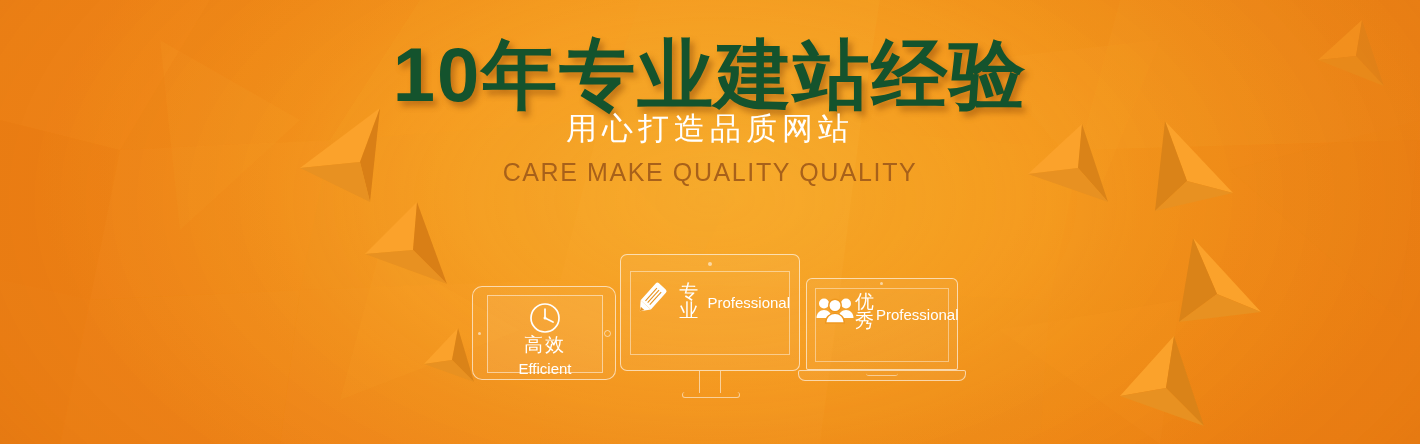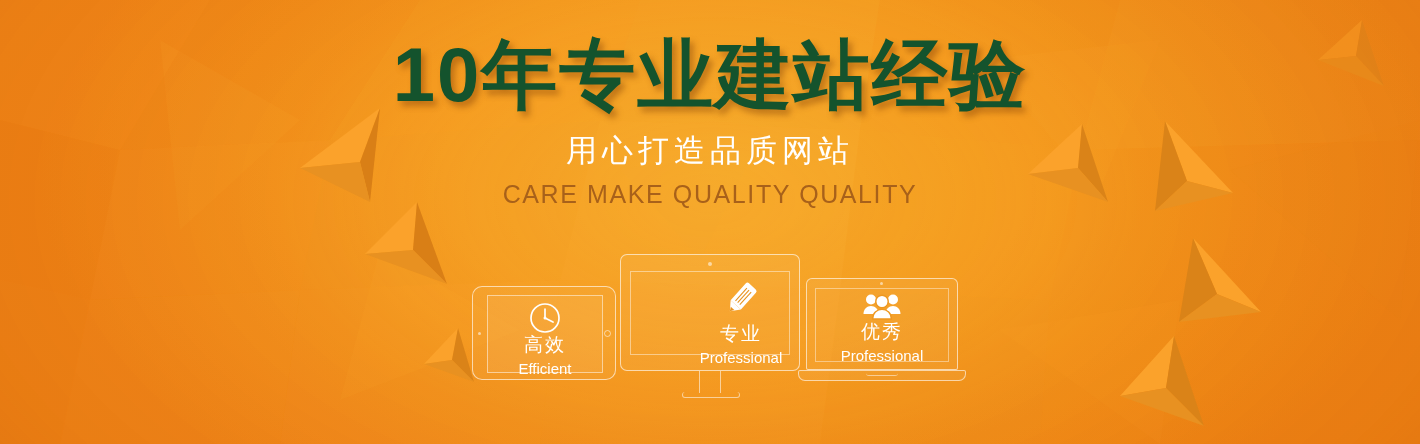--- a/index.html
+++ b/index.html
@@ -43,21 +43,20 @@
     margin-top:37px;
     font-size:76px;
     font-weight:bold;
     color:#14532d;
     letter-spacing:2px;
     line-height:1;
     white-space:nowrap;
     text-shadow:4px 5px 6px rgba(120,55,5,0.42);
   }
   .sub-cn {
-    margin-top:22px;
     font-size:31px;
     color:#ffffff;
     letter-spacing:5px;
     line-height:1;
     white-space:nowrap;
   }
   .sub-en {
     margin-top:16px;
     font-size:25px;
     color:#A8611A;
@@ -145,21 +144,21 @@
   .monitor .foot {
     position:absolute; left:62px; top:138px;
     width:58px; height:6px;
     border:1.4px solid rgba(255,255,255,0.55);
     border-radius:3px;
     border-top:none;
   }
   .monitor .inner {
     position:absolute; left:10px; top:24px;
     width:160px;
-    display:flex; flex-direction:column; align-items:center;margin-left:31px;
+    display:flex; align-items:center;
   }
 
   
   .laptop { left:798px; top:26px; width:168px; height:112px; }
   .laptop .lid {
     position:absolute; left:8px; top:0;
     width:152px; height:92px;
     border:1.4px solid rgba(255,255,255,0.62);
     border-radius:6px 6px 2px 2px;
     background:rgba(255,255,255,0.05);
@@ -183,21 +182,21 @@
   }
   .laptop .notch {
     position:absolute; left:68px; top:95px;
     width:32px; height:3px;
     border-bottom:1.2px solid rgba(255,255,255,0.50);
     border-radius:0 0 3px 3px;
   }
   .laptop .inner {
     position:absolute; left:17px; top:14px;
     width:134px;
-    display:flex; flex-direction:column; align-items:center;
+    display:flex; flex-direction:row; align-items:center;
   }
 </style>
 </head>
 <body>
 
 <div class="banner">
 
   <div class="bg-base"></div>
 
   <svg class="bg-poly" width="1420" height="444" viewBox="0 0 1420 444" preserveAspectRatio="none">

